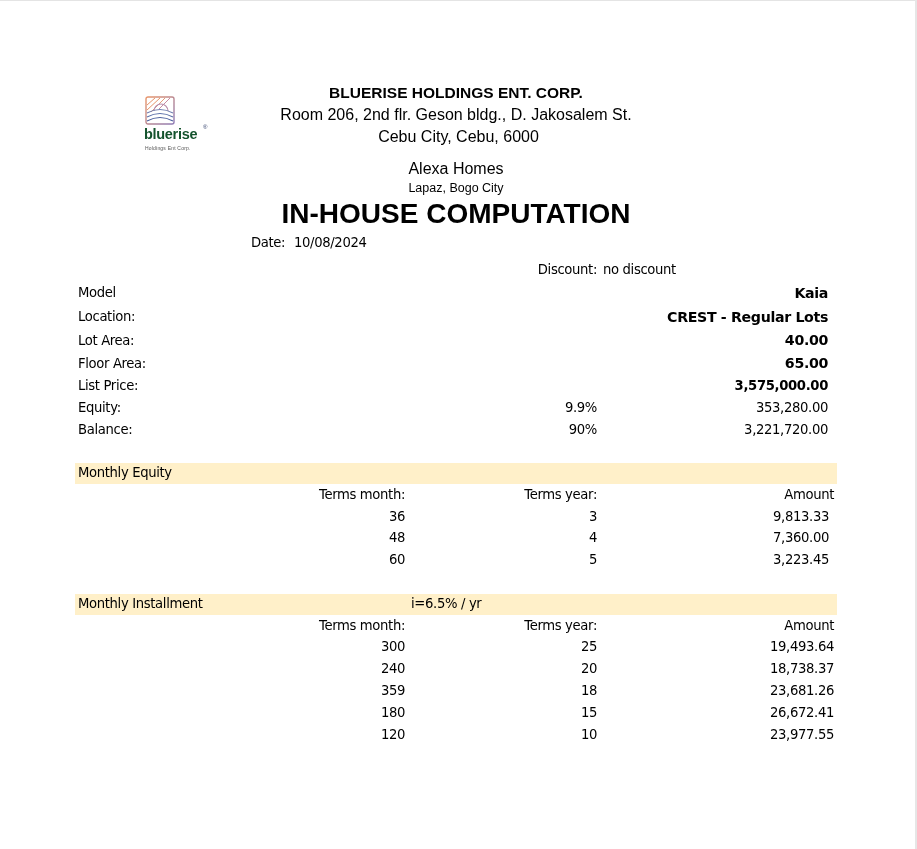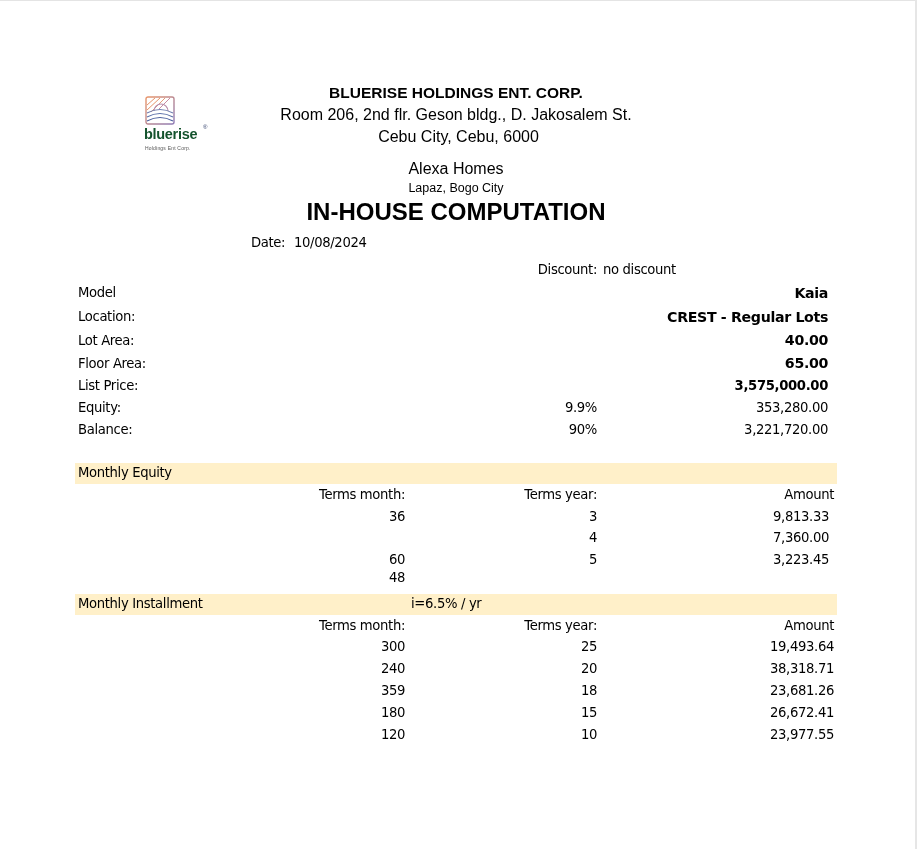--- a/index.html
+++ b/index.html
@@ -49,21 +49,21 @@
       position: absolute; left: 1px; top: 49px;
       font-size: 5px; color: #555; letter-spacing: 0.2px;
     }
 
     
     .hdr-company { left: 0; width: 912px; top: 84px; font-size: 15.5px; font-weight: bold; }
     .hdr-addr1 { left: 0; width: 912px; top: 106px; font-size: 16px; }
     .hdr-addr2 { left: 0; width: 917px; top: 128px; font-size: 16px; }
     .hdr-project { left: 0; width: 912px; top: 160px; font-size: 16px; }
     .hdr-projloc { left: 0; width: 912px; top: 181px; font-size: 12.5px; }
-    .hdr-title { left: 0; width: 912px; top: 198px; font-size: 24px; font-weight: bold; }
+    .hdr-title { left: 0; width: 912px; top: 198px; font-size: 28px; font-weight: bold; }
 
     .band {
       position: absolute; left: 75px; width: 762px; height: 21px;
       background: #fff0c9;
     }
   </style>
 </head>
 <body>
 
 <div class="page-frame"></div>
@@ -136,21 +136,21 @@
   <div class="abs cal right" style="left:250px; width:155px; top:487px;">Terms month:</div>
   <div class="abs cal right" style="left:450px; width:147px; top:487px;">Terms year:</div>
   <div class="abs cal right" style="left:650px; width:184px; top:487px;">Amount</div>
 
   <div>
     <div class="abs cal right" style="left:250px; width:155px; top:509px;">36</div>
     <div class="abs cal right" style="left:450px; width:147px; top:509px;">3</div>
     <div class="abs cal right" style="left:650px; width:179px; top:509px;">9,813.33</div>
   </div>
   <div>
-    <div class="abs cal right" style="left:250px; width:155px; top:530px;margin-top:40px;">48</div>
+    <div class="abs cal right" style="left:250px; width:155px; top:530px;">48</div>
     <div class="abs cal right" style="left:450px; width:147px; top:530px;">4</div>
     <div class="abs cal right" style="left:650px; width:179px; top:530px;">7,360.00</div>
   </div>
   <div>
     <div class="abs cal right" style="left:250px; width:155px; top:552px;">60</div>
     <div class="abs cal right" style="left:450px; width:147px; top:552px;">5</div>
     <div class="abs cal right" style="left:650px; width:179px; top:552px;">3,223.45</div>
   </div>
 </div>
 
@@ -164,21 +164,21 @@
   <div class="abs cal right" style="left:650px; width:184px; top:618px;">Amount</div>
 
   <div>
     <div class="abs cal right" style="left:250px; width:155px; top:639px;">300</div>
     <div class="abs cal right" style="left:450px; width:147px; top:639px;">25</div>
     <div class="abs cal right" style="left:650px; width:184px; top:639px;">19,493.64</div>
   </div>
   <div>
     <div class="abs cal right" style="left:250px; width:155px; top:661px;">240</div>
     <div class="abs cal right" style="left:450px; width:147px; top:661px;">20</div>
-    <div class="abs cal right" style="left:650px; width:184px; top:661px;">38,318.71</div>
+    <div class="abs cal right" style="left:650px; width:184px; top:661px;">18,738.37</div>
   </div>
   <div>
     <div class="abs cal right" style="left:250px; width:155px; top:683px;">359</div>
     <div class="abs cal right" style="left:450px; width:147px; top:683px;">18</div>
     <div class="abs cal right" style="left:650px; width:184px; top:683px;">23,681.26</div>
   </div>
   <div>
     <div class="abs cal right" style="left:250px; width:155px; top:705px;">180</div>
     <div class="abs cal right" style="left:450px; width:147px; top:705px;">15</div>
     <div class="abs cal right" style="left:650px; width:184px; top:705px;">26,672.41</div>

